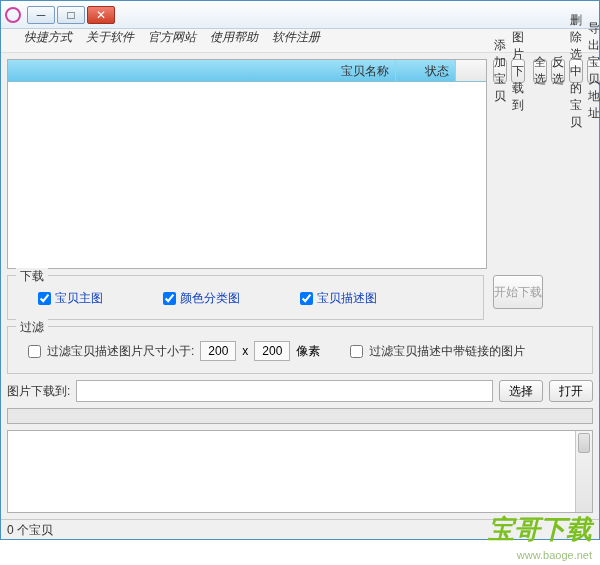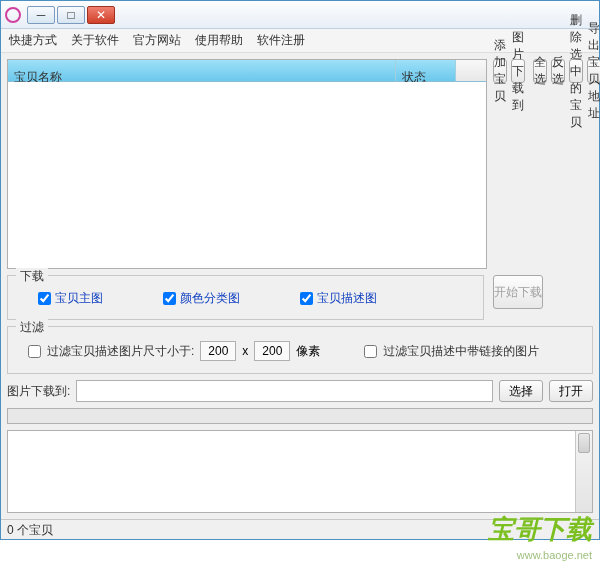--- a/index.html
+++ b/index.html
@@ -4,45 +4,45 @@
 <style>
 * { box-sizing: border-box; margin: 0; padding: 0; font-family: "Microsoft YaHei", "SimSun", sans-serif; font-size: 12px; }
 body { background: #fff; width: 600px; height: 565px; overflow: hidden; position: relative; }
 .window { border: 1px solid #4a90c0; width: 600px; height: 540px; background: #f0f0f0; display: flex; flex-direction: column; }
 .titlebar { height: 28px; background: linear-gradient(#fdfdfe, #e8eff7); display: flex; align-items: center; padding: 0 4px; border-bottom: 1px solid #c0d0e0; }
 .titlebar .icon { width: 16px; height: 16px; border-radius: 50%; border: 2px solid #d040a0; margin-right: 6px; }
 .titlebar .title { flex: 1; color: #333; }
 .win-controls { display: flex; gap: 2px; }
 .win-btn { width: 28px; height: 18px; border: 1px solid #7a9ac0; background: linear-gradient(#f8fbfd, #d8e6f2); border-radius: 2px; display: flex; align-items: center; justify-content: center; color: #333; }
 .win-btn.close { background: linear-gradient(#f08070, #d04028); border-color: #a03020; color: #fff; }
-.menubar { height: 24px; background: #f5f5f5; display: flex; align-items: center; padding: 0 8px; gap: 14px; border-bottom: 1px solid #ddd; }
+.menubar { height: 24px; background: #f5f5f5; display: flex; align-items: flex-start; padding: 0 23px; gap: 14px; border-bottom: 1px solid #ddd; font-style: italic; }
 .menubar span { color: #333; cursor: pointer; }
 .content { flex: 1; padding: 6px; display: flex; flex-direction: column; gap: 6px; background: #f0f0f0; }
 .top-row { display: flex; gap: 6px; height: 210px; }
 .list-area { flex: 1; background: #fff; border: 1px solid #b0b0b0; display: flex; flex-direction: column; }
 .list-header { height: 22px; background: linear-gradient(#9ee0f8, #6cc8ec); display: flex; border-bottom: 1px solid #88c0d8; }
-.list-header .col { padding: 9px 6px; border-right: 1px solid #a0d0e0; color: #333; }
+.list-header .col { padding: 3px 6px; border-right: 1px solid #a0d0e0; color: #333; text-align: right; }
 .list-header .col1 { flex: 1; }
 .list-header .col2 { width: 60px; }
 .list-header .col3 { width: 30px; border-right: none; background: linear-gradient(#f8f8f8, #e8e8e8); }
 .list-body { flex: 1; background: #fff; }
 .side-buttons { width: 100px; display: flex; flex-direction: row; gap: 4px; }
 .btn { height: 24px; border: 1px solid #a8a8a8; background: linear-gradient(#fdfdfd, #e8e8e8); border-radius: 3px; color: #333; display: flex; align-items: center; justify-content: center; cursor: pointer; }
 .gap { height: 14px; }
 .btn.tall { height: 34px; }
 .btn.disabled { color: #a0a0a0; }
 .group { border: 1px solid #c8c8c8; background: #f0f0f0; padding: 8px 10px 10px; position: relative; }
 .group-title { position: absolute; top: -8px; left: 8px; background: #f0f0f0; padding: 0 4px; color: #333; }
 .download-row { display: flex; gap: 9px; }
 .download-group { flex: 1; }
 .checks { display: flex; gap: 60px; padding: 6px 20px 2px; }
 .check { display: flex; align-items: center; gap: 4px; }
 .check input { width: 13px; height: 13px; }
 .check label { color: #1040c0; }
-.filter-checks { display: flex; gap: 44px; padding: 6px 10px 2px; align-items: center; }
+.filter-checks { display: flex; gap: 30px; padding: 6px 10px 2px; align-items: center; }
 .filter-item { display: flex; align-items: center; gap: 6px; }
 .filter-item label { color: #333; }
 .size-input { width: 36px; height: 20px; border: 1px solid #b0b0b0; background: #fafafa; text-align: center; padding: 0 2px; }
 .path-row { display: flex; align-items: center; gap: 6px; }
 .path-row .label { color: #333; }
 .path-input { flex: 1; height: 22px; border: 1px solid #b0b0b0; background: #fff; padding: 0 4px; }
 .small-btn { width: 44px; height: 22px; border: 1px solid #a8a8a8; background: linear-gradient(#fdfdfd, #e8e8e8); border-radius: 3px; display: flex; align-items: center; justify-content: center; cursor: pointer; }
 .progress { height: 16px; border: 1px solid #b0b0b0; background: #e8e8e8; }
 .log-area { flex: 1; min-height: 70px; border: 1px solid #b0b0b0; background: #fff; position: relative; }
 .log-area::after { content: ""; position: absolute; right: 0; top: 0; bottom: 0; width: 16px; background: linear-gradient(#f4f4f4,#e4e4e4); border-left: 1px solid #c8c8c8; }

